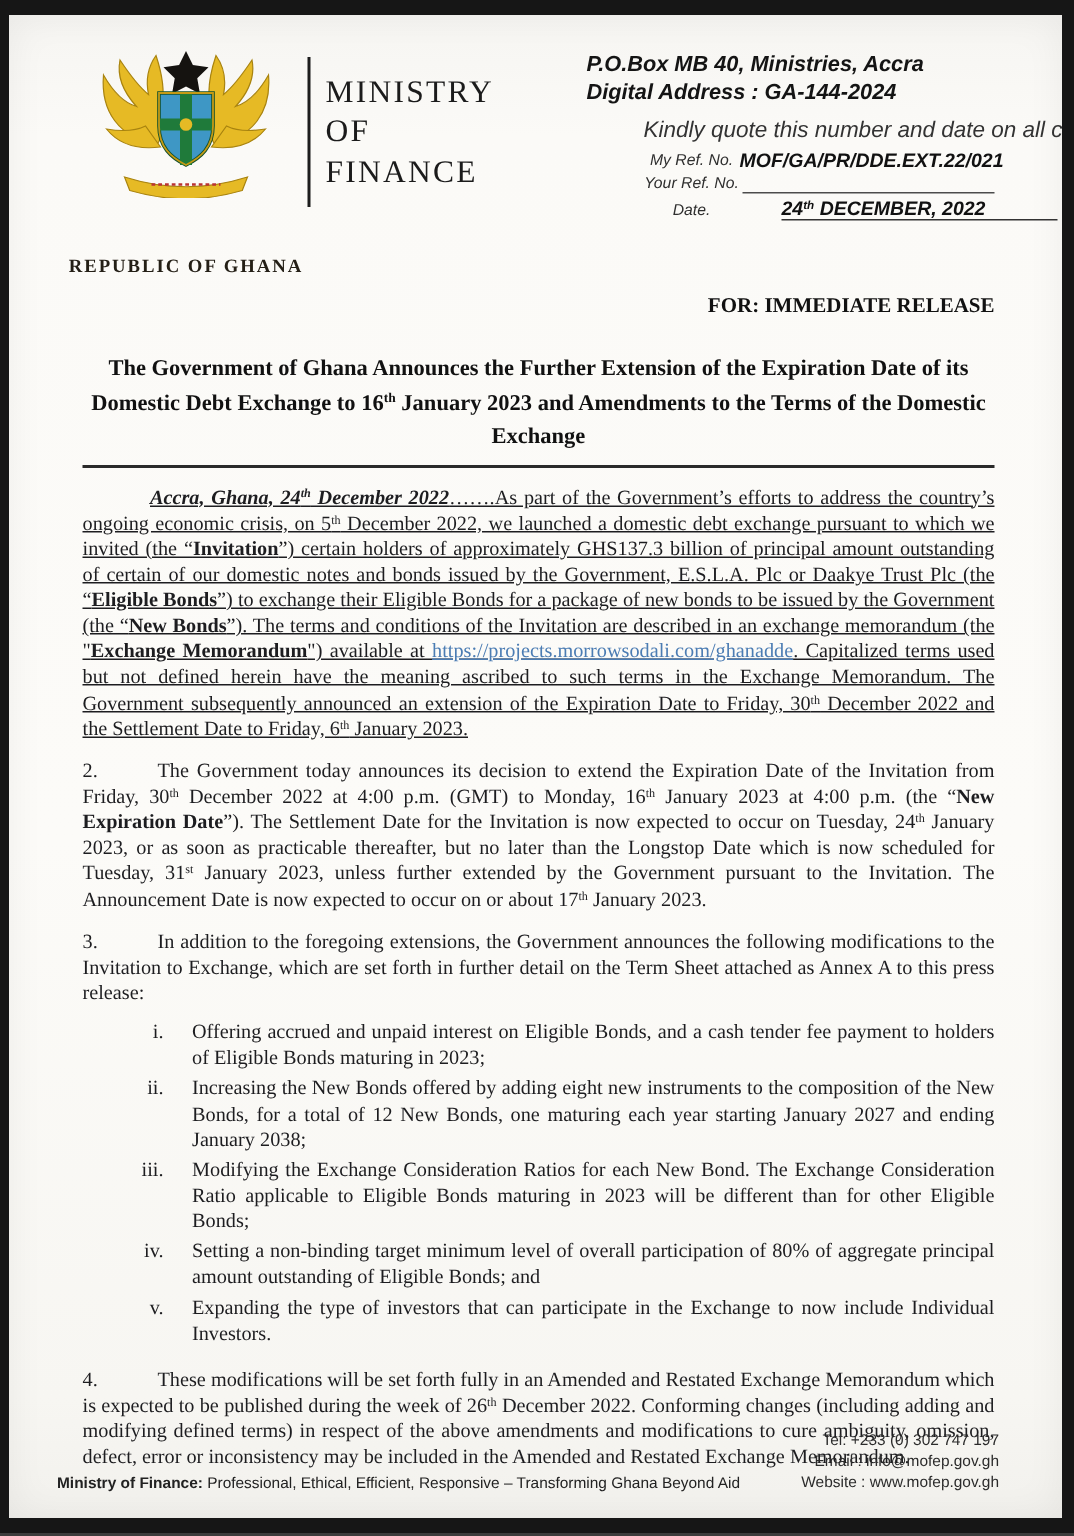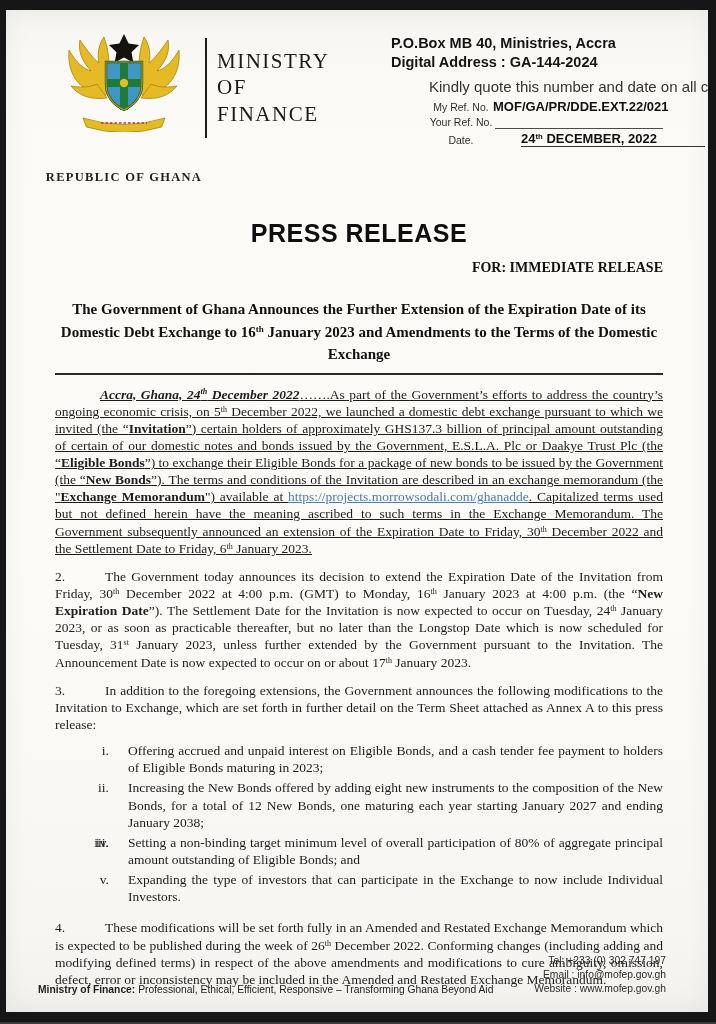--- a/index.html
+++ b/index.html
@@ -14,21 +14,21 @@
     box-shadow:inset 0 0 26px rgba(0,0,0,.06);
   }
 
   
   .hdr{display:flex;align-items:flex-start;margin-top:8px;}
   .crest-col{display:flex;flex-direction:column;align-items:center;width:138px;flex:none;gap:36px;}
   .crest-col svg{display:block;}
   .republic{font-weight:bold;font-size:12.5px;letter-spacing:1.3px;color:#241f16;margin-top:2px;white-space:nowrap;}
   .hdr-divider{width:0;border-left:2.5px solid #1d1d1d;height:100px;margin:4px 10px 0 12px;flex:none;}
   .ministry{font-size:21px;letter-spacing:1.5px;color:#1b1b1b;line-height:1.25;text-align:left;width:118px;flex:none;margin-top:14px;}
-  .hdr-right{margin-left:auto;width:272px;flex:none;font-family:"Liberation Sans",sans-serif;}
+  .hdr-right{margin-left:auto;width:272px;flex:none;font-family:"Liberation Sans",sans-serif;font-style:italic;}
   .addr{font-weight:bold;font-size:14.5px;line-height:1.28;color:#141414;}
   .ref-block{margin:7px 0 0 38px;color:#2d2d2d;}
   .quote-note{font-size:15px;color:#333;margin-bottom:4px;white-space:nowrap;}
   .ref-row{display:flex;align-items:flex-end;margin-top:2px;}
   .ref-label{font-size:10.5px;width:64px;flex:none;color:#2f2f2f;padding-bottom:1px;text-align:center;}
   .ref-value{font-weight:bold;font-size:13px;color:#111;white-space:nowrap;}
   .fill-line{flex:1;border-bottom:1.4px solid #4c4c4c;height:12px;margin-left:2px;}
   .date-value{font-weight:bold;font-size:13px;color:#111;border-bottom:1.5px solid #333;padding-right:48px;white-space:nowrap;margin-left:28px;}
 
   
@@ -115,36 +115,35 @@
             <span class="fill-line"></span>
           </div>
           <div class="ref-row">
             <span class="ref-label">Date.</span>
             <span class="date-value"><span class="">24</span><span class="sup">th</span><span class=""> DECEMBER, 2022</span></span>
           </div>
         </div>
       </div>
     </div>
 
-    <div class="press">PRESS RELEASE</div>
     <div class="for-line">FOR: IMMEDIATE RELEASE</div>
     <div class="doc-title"><span class="">The Government of Ghana Announces the Further Extension of the Expiration Date of its Domestic Debt Exchange to 16</span><span class="sup">th</span><span class=""> January 2023 and Amendments to the Terms of the Domestic Exchange</span></div>
 
     <div class="body-text">
 
       <p class="para indent-first"><span class="b i">Accra, Ghana, 24</span><span class="b i sup">th</span><span class="b i"> December 2022</span><span class="">…….As part of the Government’s efforts to address the country’s ongoing economic crisis, on 5</span><span class="sup">th</span><span class=""> December 2022, we launched a domestic debt exchange pursuant to which we invited (the “</span><span class="b">Invitation</span><span class="">”) certain holders of approximately GHS137.3 billion of principal amount outstanding of certain of our domestic notes and bonds issued by the Government, E.S.L.A. Plc or Daakye Trust Plc (the “</span><span class="b">Eligible Bonds</span><span class="">”) to exchange their Eligible Bonds for a package of new bonds to be issued by the Government (the “</span><span class="b">New Bonds</span><span class="">”). The terms and conditions of the Invitation are described in an exchange memorandum (the "</span><span class="b">Exchange Memorandum</span><span class="">") available at </span><span class="link">https://projects.morrowsodali.com/ghanadde</span><span class="">. Capitalized terms used but not defined herein have the meaning ascribed to such terms in the Exchange Memorandum. The Government subsequently announced an extension of the Expiration Date to Friday, 30</span><span class="sup">th</span><span class=""> December 2022 and the Settlement Date to Friday, 6</span><span class="sup">th</span><span class=""> January 2023.</span></p>
 
       <p class="para"><span class="pnum">2.</span><span><span class="">The Government today announces its decision to extend the Expiration Date of the Invitation from Friday, 30</span><span class="sup">th</span><span class=""> December 2022 at 4:00 p.m. (GMT) to Monday, 16</span><span class="sup">th</span><span class=""> January 2023 at 4:00 p.m. (the “</span><span class="b">New Expiration Date</span><span class="">”). The Settlement Date for the Invitation is now expected to occur on Tuesday, 24</span><span class="sup">th</span><span class=""> January 2023, or as soon as practicable thereafter, but no later than the Longstop Date which is now scheduled for Tuesday, 31</span><span class="sup">st</span><span class=""> January 2023, unless further extended by the Government pursuant to the Invitation. The Announcement Date is now expected to occur on or about 17</span><span class="sup">th</span><span class=""> January 2023.</span></span></p>
 
       <p class="para"><span class="pnum">3.</span><span><span class="">In addition to the foregoing extensions, the Government announces the following modifications to the Invitation to Exchange, which are set forth in further detail on the Term Sheet attached as Annex A to this press release:</span></span></p>
 
       <div class="rlist">
         <div class="li"><span class="rnum">i.</span><span><span class="">Offering accrued and unpaid interest on Eligible Bonds, and a cash tender fee payment to holders of Eligible Bonds maturing in 2023;</span></span></div>
         <div class="li"><span class="rnum">ii.</span><span><span class="">Increasing the New Bonds offered by adding eight new instruments to the composition of the New Bonds, for a total of 12 New Bonds, one maturing each year starting January 2027 and ending January 2038;</span></span></div>
-        <div class="li"><span class="rnum">iii.</span></div>
+        <div class="li"><span class="rnum">iii.</span><span><span class="">Modifying the Exchange Consideration Ratios for each New Bond.  The Exchange Consideration Ratio applicable to Eligible Bonds maturing in 2023 will be different than for other Eligible Bonds;</span></span></div>
         <div class="li"><span class="rnum">iv.</span><span><span class="">Setting a non-binding target minimum level of overall participation of 80% of aggregate principal amount outstanding of Eligible Bonds; and</span></span></div>
         <div class="li"><span class="rnum">v.</span><span><span class="">Expanding the type of investors that can participate in the Exchange to now include Individual Investors.</span></span></div>
       </div>
 
       <p class="para" style="margin-top:14px"><span class="pnum">4.</span><span><span class="">These modifications will be set forth fully in an Amended and Restated Exchange Memorandum which is expected to be published during the week of 26</span><span class="sup">th</span><span class=""> December 2022. Conforming changes (including adding and modifying defined terms) in respect of the above amendments and modifications to cure ambiguity, omission, defect, error or inconsistency may be included in the Amended and Restated Exchange Memorandum.</span></span></p>
 
     </div>
 
     <div class="footer">
       <div class="foot-left"><span class="b">Ministry of Finance:</span><span> Professional, Ethical, Efficient, Responsive – Transforming Ghana Beyond Aid</span></div>

